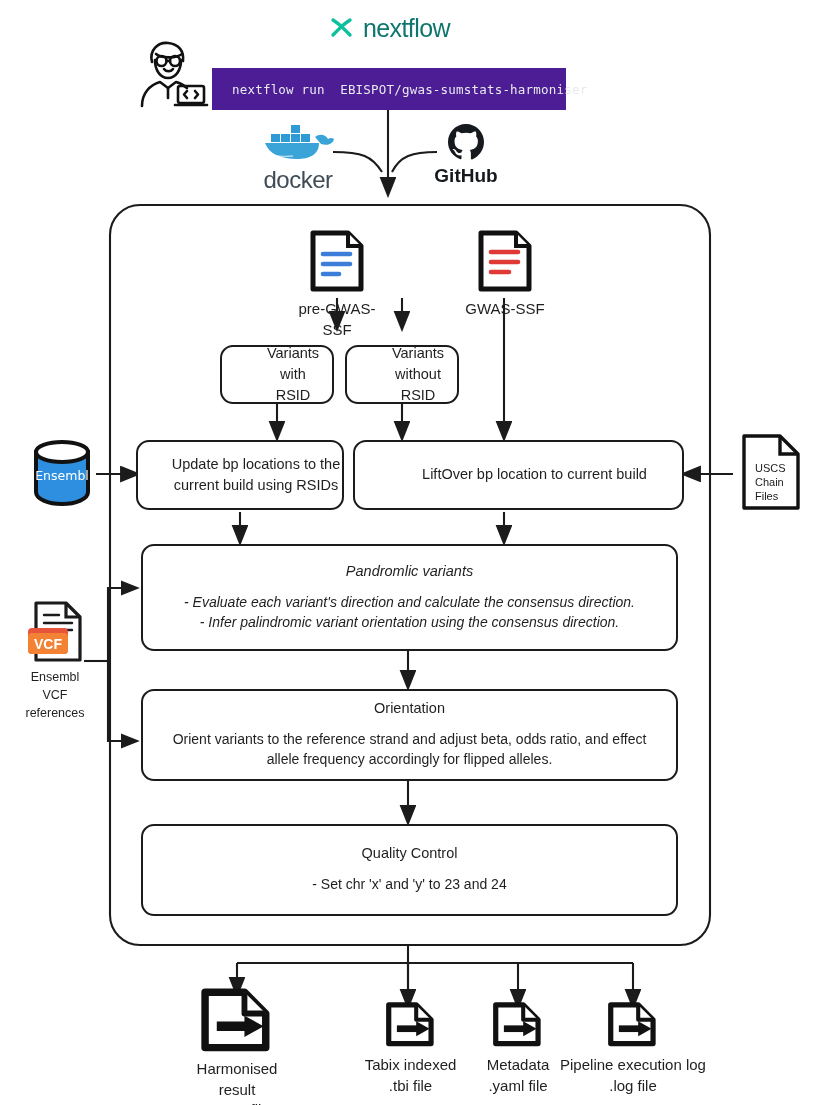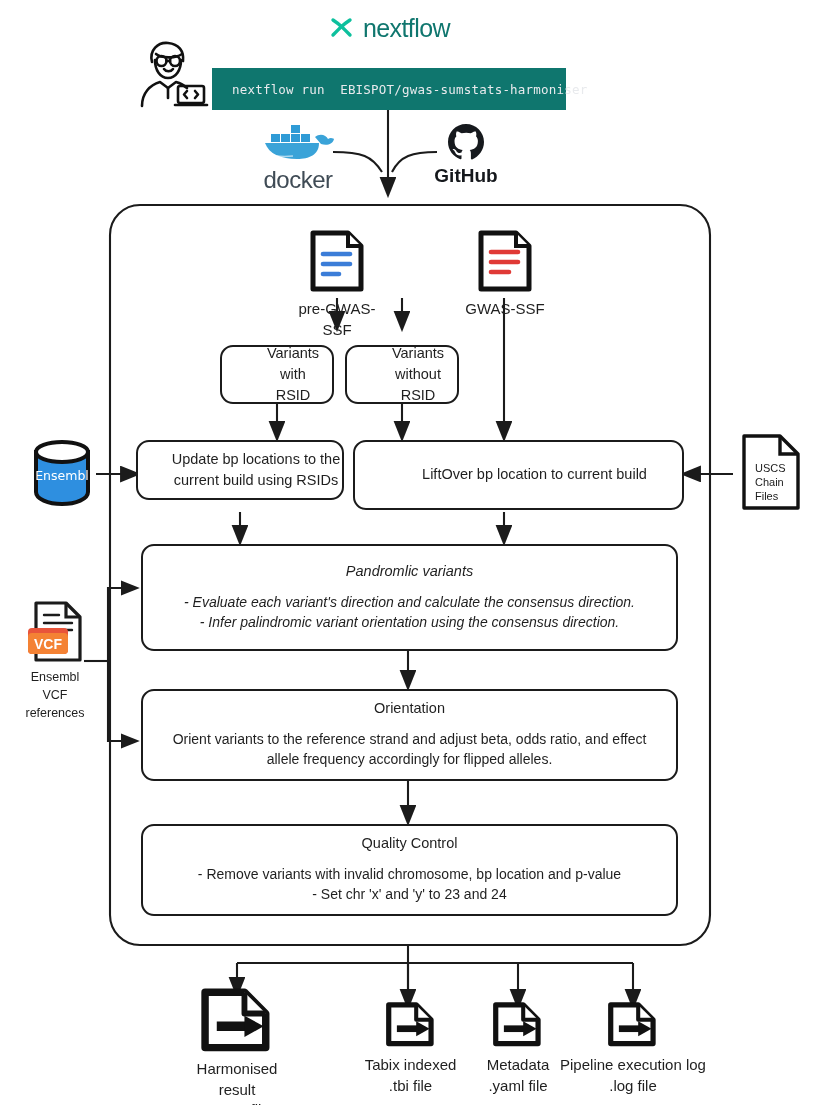--- a/index.html
+++ b/index.html
@@ -34,21 +34,21 @@
   }
   #nextflow-logo .wordmark {
     font-size: 25px;
     letter-spacing: -0.6px;
     color: #0f766e;
   }
   
   #terminal {
     left: 212px; top: 68px;
     width: 354px; height: 42px;
-    background: #0f766e;
+    background: #4c1d95;
     display: flex; align-items: center;
     box-sizing: border-box;
     padding-left: 20px;
   }
   #terminal .cmd {
     font-family: "DejaVu Sans Mono", monospace;
     font-size: 12.5px;
     color: #e8eaed;
     white-space: pre;
     letter-spacing: 0.2px;
@@ -229,21 +229,21 @@
   <div class="abs node small-node" style="left:220px; top:345px; width:114px; height:59px;">
     <span>Variants with</span>
     <span>RSID</span>
   </div>
 
   <div class="abs node small-node" style="left:345px; top:345px; width:114px; height:59px;">
     <span>Variants</span>
     <span>without RSID</span>
   </div>
 
-  <div class="abs node small-node" style="left:136px; top:440px; width:208px; height:60px;align-items:center;">
+  <div class="abs node small-node" style="left:136px; top:440px; width:208px; height:70px;align-items:center;">
     <span>Update bp locations to the</span>
     <span>current build using RSIDs</span>
   </div>
 
   <div class="abs node small-node" style="left:353px; top:440px; width:331px; height:70px;">
     <span>LiftOver bp location to current build</span>
   </div>
 
   <div class="abs" style="left:28px; top:434px; width:68px; height:78px;">
     <svg width="68" height="78" viewBox="0 0 68 78">
@@ -295,21 +295,20 @@
     <div class="title">Orientation</div>
     <div class="body">
       <div>Orient variants to the reference strand and adjust beta, odds ratio, and effect</div>
       <div>allele frequency accordingly for flipped alleles.</div>
     </div>
   </div>
 
   <div class="abs node wide-node" style="left:141px; top:824px; width:537px; height:92px; padding:0 14px;">
     <div class="title">Quality Control</div>
     <div class="body">
-      <div>- Remove variants with invalid chromosome, bp location and p-value</div>
       <div>- Set chr 'x' and 'y' to 23 and 24</div>
     </div>
   </div>
 
   <div class="abs" style="left:177px; top:988px; width:120px;">
     <svg width="76" height="66" viewBox="0 0 70 62" style="display:block;margin:0 auto;">
       <path d="M5,4 L42,4 L62,24 L62,56 L5,56 Z" fill="#ffffff" stroke="#111111" stroke-width="7" stroke-linejoin="round"></path>
       <path d="M42,4 L42,24 L62,24" fill="#ffffff" stroke="#111111" stroke-width="5.5" stroke-linejoin="round"></path>
       <path d="M16,36 L48,36" stroke="#111111" stroke-width="9" stroke-linecap="butt"></path>
       <path d="M42,26 L60,36 L42,46 Z" fill="#111111"></path>

